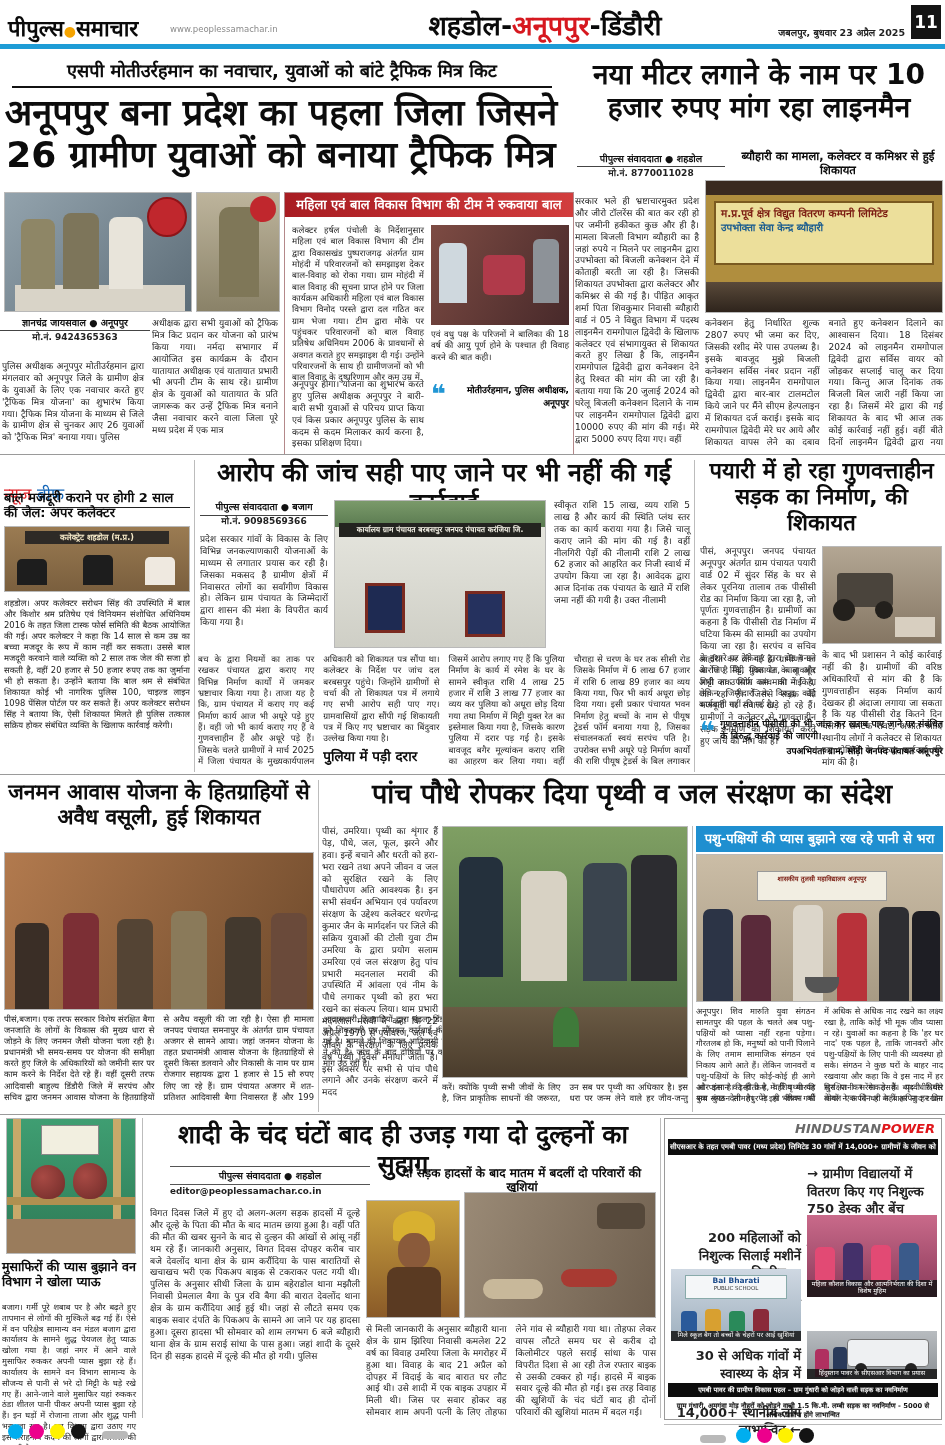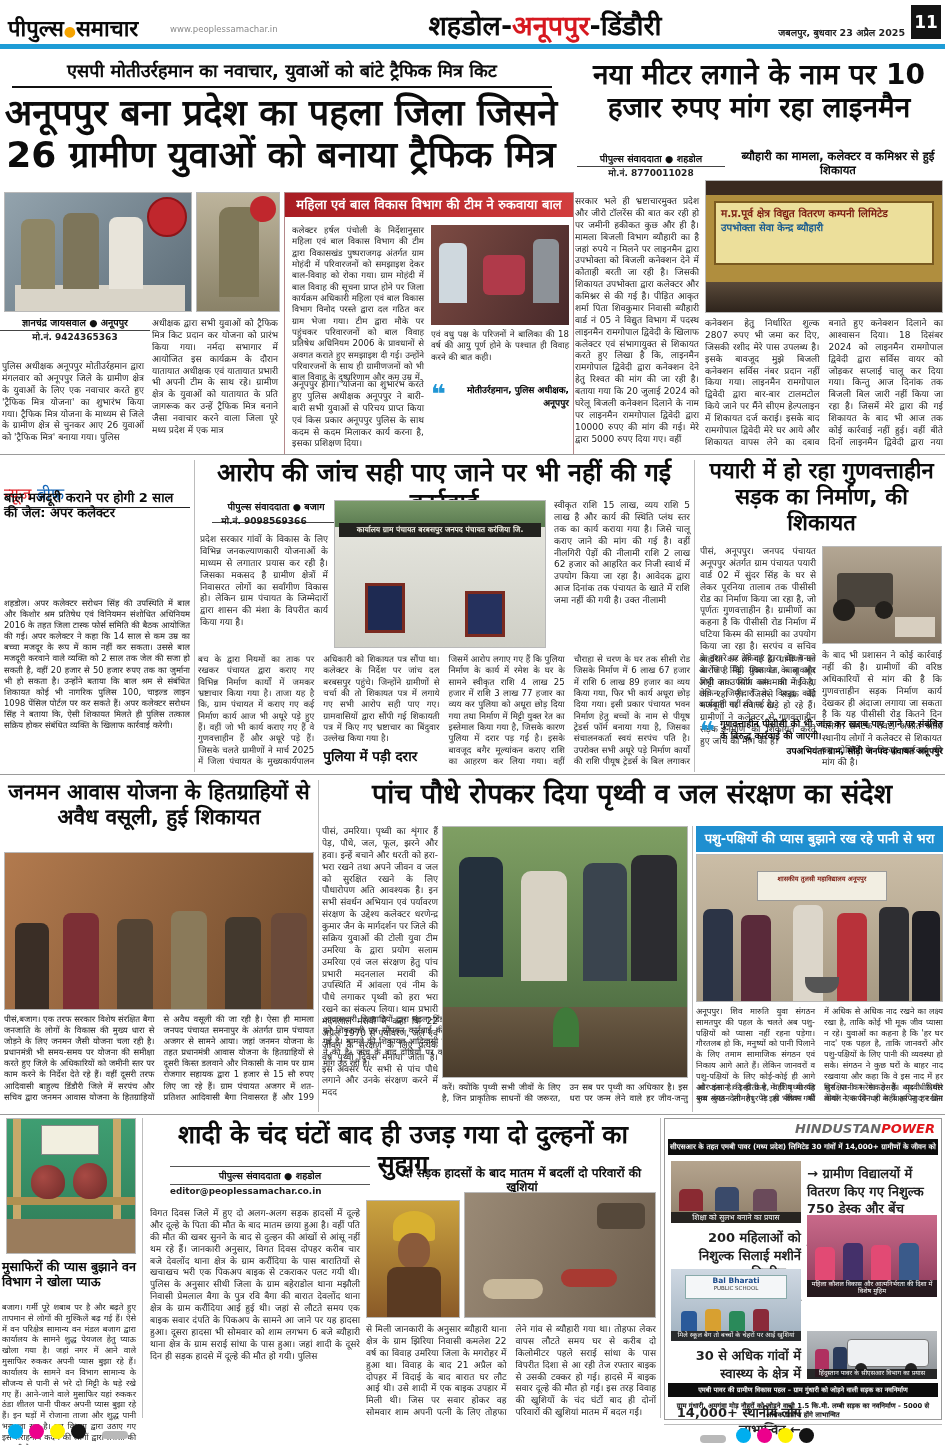--- a/index.html
+++ b/index.html
@@ -94,26 +94,32 @@
   </div>
   <div class="abs body" style="left:575px;top:196px;width:124px;height:258px;">सरकार भले ही भ्रष्टाचारमुक्त प्रदेश और जीरो टॉलरेंस की बात कर रही हो पर जमीनी हकीकत कुछ और ही है। मामला बिजली विभाग ब्यौहारी का है जहां रुपये न मिलने पर लाइनमैन द्वारा उपभोक्ता को बिजली कनेक्शन देने में कोताही बरती जा रही है। जिसकी शिकायत उपभोक्ता द्वारा कलेक्टर और कमिश्नर से की गई है। पीड़ित आकृत शर्मा पिता शिवकुमार निवासी ब्यौहारी वार्ड नं 05 ने विद्युत विभाग में पदस्थ लाइनमैन रामगोपाल द्विवेदी के खिलाफ कलेक्टर एवं संभागायुक्त से शिकायत करते हुए लिखा है कि, लाइनमैन रामगोपाल द्विवेदी द्वारा कनेक्शन देने हेतु रिश्वत की मांग की जा रही है। बताया गया कि 20 जुलाई 2024 को घरेलू बिजली कनेक्शन दिलाने के नाम पर लाइनमैन रामगोपाल द्विवेदी द्वारा 10000 रुपए की मांग की गई। मेरे द्वारा 5000 रुपए दिया गए। वहीं</div>
   <div class="abs body cols2" style="left:705px;top:318px;width:238px;height:136px;">कनेक्शन हेतु निर्धारित शुल्क 2807 रुपए भी जमा कर दिए, जिसकी रशीद मेरे पास उपलब्ध है। इसके बावजूद मुझे बिजली कनेक्शन सर्विस नंबर प्रदान नहीं किया गया। लाइनमैन रामगोपाल द्विवेदी द्वारा बार-बार टालमटोल किये जाने पर मैंने सीएम हेल्पलाइन में शिकायत दर्ज कराई। इसके बाद रामगोपाल द्विवेदी मेरे घर आये और शिकायत वापस लेने का दबाव बनाते हुए कनेक्शन दिलाने का आश्वासन दिया। 18 दिसंबर 2024 को लाइनमैन रामगोपाल द्विवेदी द्वारा सर्विस वायर को जोड़कर सप्लाई चालू कर दिया गया। किन्तु आज दिनांक तक बिजली बिल जारी नहीं किया जा रहा है। जिसमें मेरे द्वारा की गई शिकायत के बाद भी आज तक कोई कार्रवाई नहीं हुई। वहीं बीते दिनों लाइनमैन द्विवेदी द्वारा नया मीटर लगाने के नाम पर 10 हजार रुपए की मांग की जा रही है। मीटर नहीं लगने से बिजली का बिल नहीं आ रहा है, जिससे भविष्य में एक साथ भारी भरकम बिल आने की आशंका बनी हुई है।</div>
 
   <div class="rule-h" style="left:0;top:454px;width:945px;"></div>
 
   <div class="abs" style="left:4px;top:482px;width:186px;font-size:17px;font-weight:400;border-bottom:1.5px solid #222;padding-bottom:2px;">
     <span style="color:#e02228;">न्यूज</span> <span style="color:#1466b8;">ब्रीफ</span>
   </div>
   <div class="abs hl" style="left:4px;top:490px;width:186px;font-size:13px;">बाल मजदूरी कराने पर होगी 2 साल की जेल: अपर कलेक्टर</div>
+  <div class="photo" style="left:4px;top:526px;width:186px;height:66px;background:linear-gradient(#9a7b52,#7a5f3e);">
+    <div style="position:absolute;left:20px;top:4px;right:20px;height:13px;background:#2e2a26;color:#f5e9c8;font-size:8px;font-weight:bold;text-align:center;line-height:13px;">कलेक्ट्रेट शहडोल (म.प्र.)</div>
+    <div style="position:absolute;left:12px;bottom:6px;width:30px;height:26px;background:#1d1d1d;border-radius:5px 5px 0 0;"></div>
+    <div style="position:absolute;left:78px;bottom:6px;width:30px;height:30px;background:#1d1d1d;border-radius:5px 5px 0 0;"></div>
+    <div style="position:absolute;right:14px;bottom:6px;width:30px;height:28px;background:#efe9e0;border-radius:5px 5px 0 0;"></div>
+  </div>
   <div class="abs body small" style="left:4px;top:598px;width:186px;height:172px;">शहडोल। अपर कलेक्टर सरोधन सिंह की उपस्थिति में बाल और किशोर श्रम प्रतिषेध एवं विनियमन संशोधित अधिनियम 2016 के तहत जिला टास्क फोर्स समिति की बैठक आयोजित की गई। अपर कलेक्टर ने कहा कि 14 साल से कम उम्र का बच्चा मजदूर के रूप में काम नहीं कर सकता। उससे बाल मजदूरी करवाने वाले व्यक्ति को 2 साल तक जेल की सजा हो सकती है, वहीं 20 हजार से 50 हजार रुपए तक का जुर्माना भी हो सकता है। उन्होंने बताया कि बाल श्रम से संबंधित शिकायत कोई भी नागरिक पुलिस 100, चाइल्ड लाइन 1098 पेंसिल पोर्टल पर कर सकते हैं। अपर कलेक्टर सरोधन सिंह ने बताया कि, ऐसी शिकायत मिलते ही पुलिस तत्काल सक्रिय होकर संबंधित व्यक्ति के खिलाफ कार्रवाई करेगी।</div>
 
   <div class="rule-v" style="left:194px;top:460px;height:312px;"></div>
 
   <div class="abs hl center" style="left:198px;top:458px;width:492px;font-size:25px;">आरोप की जांच सही पाए जाने पर भी नहीं की गई कार्रवाई</div>
-  <div class="abs byline" style="left:212px;top:500px;width:128px;border-bottom:1px solid #444;padding-bottom:9px;">पीपुल्स संवाददाता ● बजाग</div>
+  <div class="abs byline" style="left:200px;top:500px;width:128px;border-bottom:1px solid #444;padding-bottom:2px;">पीपुल्स संवाददाता ● बजाग</div>
   <div class="abs phone" style="left:200px;top:514px;width:128px;">मो.नं. 9098569366</div>
   <div class="abs body" style="left:200px;top:534px;width:128px;height:114px;">प्रदेश सरकार गांवों के विकास के लिए विभिन्न जनकल्याणकारी योजनाओं के माध्यम से लगातार प्रयास कर रही है। जिसका मकसद है ग्रामीण क्षेत्रों में निवासरत लोगों का सर्वांगीण विकास हो। लेकिन ग्राम पंचायत के जिम्मेदारों द्वारा शासन की मंशा के विपरीत कार्य किया गया है।</div>
   <div class="photo" style="left:334px;top:500px;width:212px;height:148px;background:linear-gradient(#e9e9e2,#cfcfc6);">
     <div style="position:absolute;left:0;top:0;width:100%;height:26px;background:linear-gradient(#7a9a6a,#5a7a50);"></div>
     <div style="position:absolute;left:4px;top:22px;right:4px;height:14px;background:#23231f;color:#f2efe4;font-size:7.5px;font-weight:bold;text-align:center;line-height:14px;">कार्यालय ग्राम पंचायत बरबसपुर जनपद पंचायत करंजिया जि.</div>
     <div style="position:absolute;left:30px;bottom:14px;width:34px;height:44px;background:#1e2a52;border:3px solid #7a2a20;"></div>
     <div style="position:absolute;right:40px;bottom:10px;width:34px;height:40px;background:#25315e;border:3px solid #7a2a20;"></div>
   </div>
   <div class="abs body" style="left:554px;top:500px;width:136px;height:148px;">स्वीकृत राशि 15 लाख, व्यय राशि 5 लाख है और कार्य की स्थिति प्लंथ स्तर तक का कार्य कराया गया है। जिसे चालू कराए जाने की मांग की गई है। वहीं नीलगिरी पेड़ों की नीलामी राशि 2 लाख 62 हजार को आहरित कर निजी स्वार्थ में उपयोग किया जा रहा है। आवेदक द्वारा आज दिनांक तक पंचायत के खाते में राशि जमा नहीं की गयी है। उक्त नीलामी</div>
   <div class="abs body cols4" style="left:198px;top:654px;width:492px;height:118px;font-size:8.6px;">
@@ -216,26 +222,20 @@
   </div>
   <div class="abs body cols2" style="left:366px;top:1324px;width:290px;height:116px;">से मिली जानकारी के अनुसार ब्यौहारी थाना क्षेत्र के ग्राम झिरिया निवासी कमलेश 22 वर्ष का विवाह उमरिया जिला के मगरोहर में हुआ था। विवाह के बाद 21 अप्रैल को दोपहर में विदाई के बाद बारात घर लौट आई थी। उसे शादी में एक बाइक उपहार में मिली थी। जिस पर सवार होकर वह सोमवार शाम अपनी पत्नी के लिए तोहफा लेने गांव से ब्यौहारी गया था। तोहफा लेकर वापस लौटते समय घर से करीब दो किलोमीटर पहले सराई सांधा के पास विपरीत दिशा से आ रही तेज रफ्तार बाइक से उसकी टक्कर हो गई। हादसे में बाइक सवार दूल्हे की मौत हो गई। इस तरह विवाह की खुशियों के चंद घंटों बाद ही दोनों परिवारों की खुशियां मातम में बदल गईं।</div>
 
   <div class="rule-v" style="left:660px;top:1118px;height:300px;"></div>
   <div class="abs" style="left:664px;top:1118px;width:278px;height:302px;border:1px solid #9a9a9a;box-sizing:border-box;background:#fff;">
     <div style="position:absolute;right:6px;top:2px;font-size:13px;font-weight:900;font-style:italic;">
       <span style="color:#6a6a6a;">HINDUSTAN</span><span style="color:#e0161b;">POWER</span>
     </div>
     <div class="banner-blk" style="position:absolute;left:3px;right:3px;top:20px;height:16px;font-size:7.2px;line-height:16px;">सीएसआर के तहत एमबी पावर (मध्य प्रदेश) लिमिटेड 30 गांवों में 14,000+ ग्रामीणों के जीवन को बदल रहा है</div>
 
-    <div class="photo" style="left:6px;top:42px;width:130px;height:62px;background:linear-gradient(#b5a48e,#8f7f6a);border:none;">
-      <div style="position:absolute;left:8px;bottom:12px;width:24px;height:22px;background:#8a2a32;border-radius:5px 5px 0 0;"></div>
-      <div style="position:absolute;left:44px;bottom:12px;width:24px;height:24px;background:#3a4a6a;border-radius:5px 5px 0 0;"></div>
-      <div style="position:absolute;left:82px;bottom:12px;width:24px;height:22px;background:#6a4a5a;border-radius:5px 5px 0 0;"></div>
-      <div class="cap-bar" style="bottom:0;">शिक्षा को सुलभ बनाने का प्रयास</div>
-    </div>
     <div class="adtxt" style="position:absolute;left:142px;top:46px;width:130px;">
       <div>→ ग्रामीण विद्यालयों में वितरण किए गए निशुल्क 750 डेस्क और बेंच</div>
       <div style="margin-top:5px;">→ 2000 स्थानीय छात्र लाभान्वित</div>
     </div>
 
     <div class="adtxt" style="position:absolute;left:6px;top:110px;width:130px;text-align:right;">
       <div>200 महिलाओं को निशुल्क सिलाई मशीनें वितरित ←</div>
       <div style="margin-top:13px;">400 महिलाएं लाभान्वित ←</div>
     </div>
     <div class="photo" style="left:142px;top:96px;width:130px;height:82px;background:linear-gradient(#c96a8a,#8a3a5a);border:none;">

